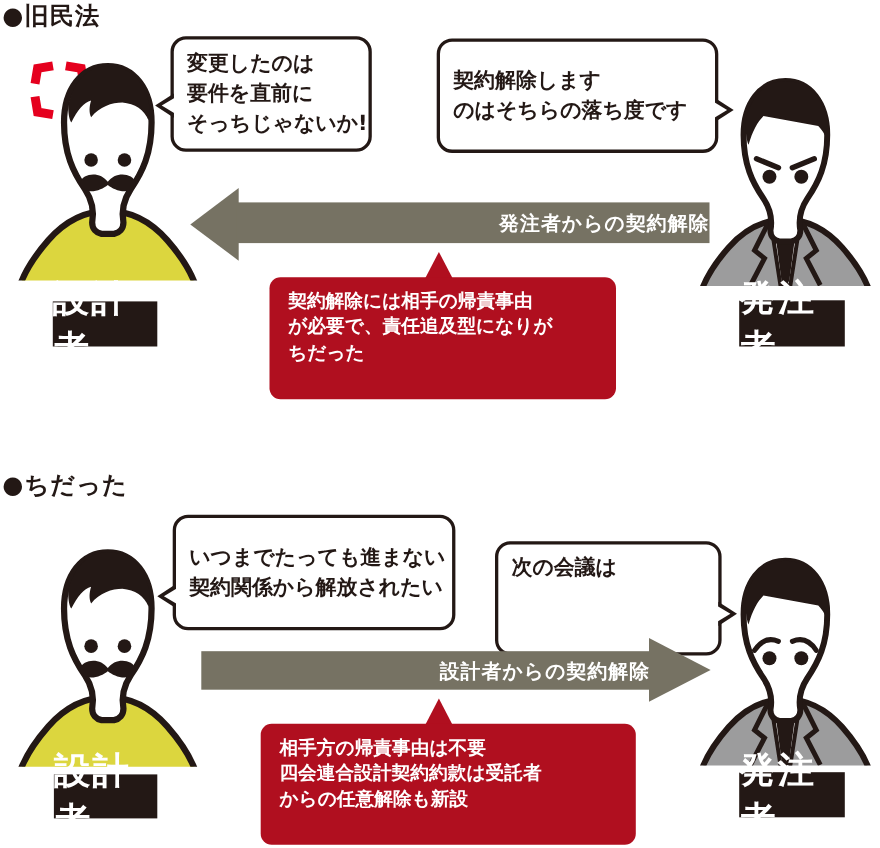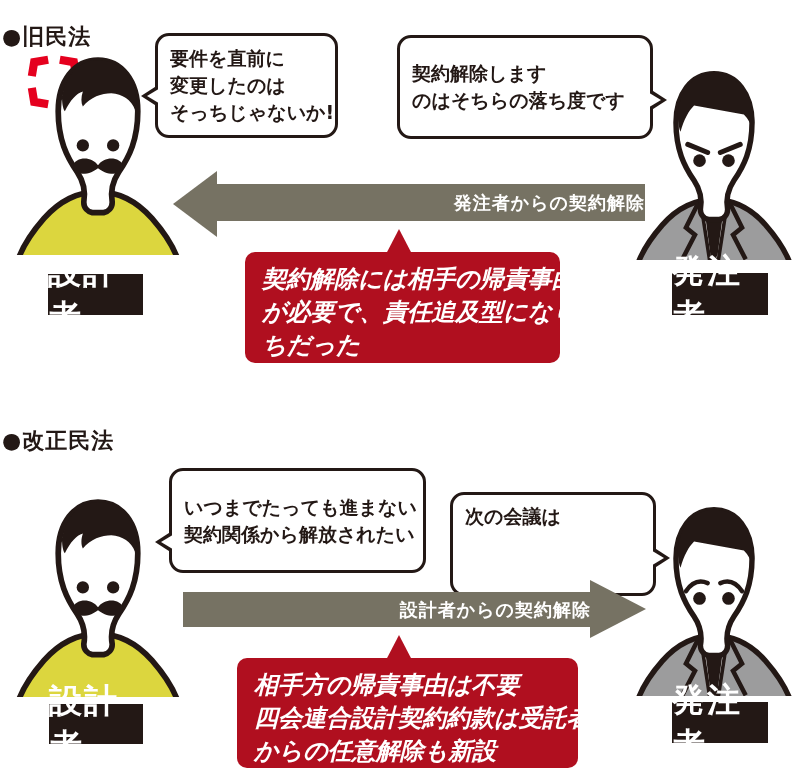--- a/index.html
+++ b/index.html
@@ -23,32 +23,32 @@
   .tail.out-l{left:-17px;border-top:11px solid transparent;border-bottom:11px solid transparent;border-right:17px solid var(--ink);}
   .tail.in-l{left:-11px;border-top:9px solid transparent;border-bottom:9px solid transparent;border-right:15px solid #fff;}
   .tail.out-r{right:-17px;border-top:11px solid transparent;border-bottom:11px solid transparent;border-left:17px solid var(--ink);}
   .tail.in-r{right:-11px;border-top:9px solid transparent;border-bottom:9px solid transparent;border-left:15px solid #fff;}
   .arrow-body{position:absolute;background:var(--arrow);display:flex;align-items:center;justify-content:flex-end;}
   .arrow-label{color:#fff;font-size:18px;font-weight:800;letter-spacing:1px;white-space:nowrap;}
   .arrow-head{position:absolute;width:0;height:0;}
   .head-left{border-top:33px solid transparent;border-bottom:33px solid transparent;border-right:44px solid var(--arrow);}
   .head-right{border-top:29px solid transparent;border-bottom:29px solid transparent;border-left:56px solid var(--arrow);}
   .callout{position:absolute;background:var(--red);border-radius:10px;box-sizing:border-box;
-           padding:11px 17px;color:#fff;font-size:24px;font-weight:800;line-height:1.38;font-style:italic;}
+           padding:11px 17px;color:#fff;font-size:17px;font-weight:800;line-height:1.38;}
   .callout .line{white-space:nowrap;}
   .callout-tri{position:absolute;width:0;height:0;border-left:14px solid transparent;border-right:14px solid transparent;border-bottom:27px solid var(--red);}
   .name-label{position:absolute;background:var(--ink);color:#fff;font-size:33px;font-weight:800;
               display:flex;align-items:center;justify-content:center;letter-spacing:2px;}
 </style>
 </head>
 <body>
 
 <div class="canvas">
 
-  <div class="title" style="top:22px;">●旧民法</div>
+  <div class="title" style="top:0;">●旧民法</div>
 
   <svg class="abs" style="left:26px;top:54px;" width="56" height="56" viewBox="0 0 48 48">
     <g fill="none" stroke="#e5001e" stroke-width="7" stroke-linejoin="miter">
       <path d="M5 19 L7 7 L19 5"></path>
       <path d="M29 5 L41 7 L43 19"></path>
       <path d="M43 29 L41 41 L29 43"></path>
       <path d="M19 43 L7 41 L5 29"></path>
     </g>
   </svg>
 
@@ -71,22 +71,22 @@
     <path d="M95 10 C 74 10 59 26 55 52 C 55 62 56 69 58 74 C 62 60 67 51 73 45 L 128 55 C 133 60 136 66 138 74 C 140 66 140 57 138 50 C 132 24 115 10 95 10 Z" fill="#231815"></path>
     <path d="M66 88 L88 97" stroke="#231815" stroke-width="5.5" stroke-linecap="round"></path>
     <path d="M102 97 L124 88" stroke="#231815" stroke-width="5.5" stroke-linecap="round"></path>
     <circle cx="79" cy="106" r="7" fill="#231815"></circle>
     <circle cx="111" cy="106" r="7" fill="#231815"></circle>
   </svg>
 
   <div class="bubble" style="left:155px;top:33px;width:183px;height:105px;">
     <i class="tail out-l" style="top:49px;"></i>
     <i class="tail in-l" style="top:51px;"></i>
+    <span class="line">変更したのは</span>
     <span class="line">要件を直前に</span>
-    <span class="line">変更したのは</span>
     <span class="line">そっちじゃないか!</span>
   </div>
 
   <div class="bubble" style="left:397px;top:35px;width:256px;height:104px;">
     <i class="tail out-r" style="top:51px;"></i>
     <i class="tail in-r" style="top:53px;"></i>
     <span class="line">契約解除します</span>
     <span class="line">のはそちらの落ち度です</span>
   </div>
 
@@ -98,21 +98,21 @@
   <div class="callout-tri" style="left:385px;top:229px;"></div>
   <div class="callout" style="left:245px;top:252px;width:315px;height:111px;">
     <span class="line">契約解除には相手の帰責事由</span>
     <span class="line">が必要で、責任追及型になりが</span>
     <span class="line">ちだった</span>
   </div>
 
   <div class="name-label" style="left:48px;top:274px;width:95px;height:41px;">設計者</div>
   <div class="name-label" style="left:672px;top:273px;width:96px;height:42px;">発注者</div>
 
-  <div class="title" style="top:426px;">●改正民法</div>
+  <div class="title" style="top:426px;">●ちだった</div>
 
   <svg class="abs" style="left:8px;top:492px;" width="180" height="205" viewBox="0 0 190 215">
     <path d="M95 149 C 72 149 54 159 38 177 C 24 193 13 211 9 226 L 9 234 L 181 234 L 181 226 C 177 211 166 193 152 177 C 136 159 118 149 95 149 Z" fill="#dcd63e" stroke="#231815" stroke-width="6"></path>
     <path d="M95 10 C 120 10 137 32 137 64 C 137 94 128 112 117 128 C 111 137 108 149 110 160 C 110 166 106 170 101 171 L 89 171 C 84 170 80 166 80 160 C 82 149 79 137 73 128 C 62 112 53 94 53 64 C 53 32 70 10 95 10 Z" fill="#ffffff" stroke="#231815" stroke-width="6"></path>
     <path d="M95 10 C 76 10 62 24 57 48 C 57 56 58 61 60 64 C 66 52 72 45 79 43 C 77 49 77 55 79 59 C 87 49 99 45 109 45 C 121 46 130 52 134 62 C 136 57 136 50 134 44 C 128 20 113 10 95 10 Z" fill="#231815"></path>
     <circle cx="79" cy="100" r="6.5" fill="#231815"></circle>
     <circle cx="111" cy="100" r="6.5" fill="#231815"></circle>
     <path d="M95 121 C 90 114 80 112 73 116 C 67 119 67 127 73 129 C 81 132 90 128 95 124 C 100 128 109 132 117 129 C 123 127 123 119 117 116 C 110 112 100 114 95 121 Z" fill="#231815"></path>
   </svg>
 
@@ -123,21 +123,21 @@
     <path d="M80 150 L90 215 L100 215 L110 150 L104 146 L95 156 L86 146 Z" fill="#ffffff" stroke="#231815" stroke-width="4"></path>
     <path d="M90 156 L100 156 L104 172 L99 210 L95 218 L91 210 L86 172 Z" fill="#231815"></path>
     <path d="M95 10 C 120 10 137 32 137 64 C 137 94 128 112 117 128 C 111 137 108 149 110 160 C 110 166 106 170 101 171 L 89 171 C 84 170 80 166 80 160 C 82 149 79 137 73 128 C 62 112 53 94 53 64 C 53 32 70 10 95 10 Z" fill="#ffffff" stroke="#231815" stroke-width="6"></path>
     <path d="M95 10 C 74 10 59 26 55 52 C 55 62 56 69 58 74 C 62 60 67 51 73 45 L 128 55 C 133 60 136 66 138 74 C 140 66 140 57 138 50 C 132 24 115 10 95 10 Z" fill="#231815"></path>
     <path d="M64 100 Q74 85 88 91" fill="none" stroke="#231815" stroke-width="5" stroke-linecap="round"></path>
     <path d="M102 91 Q116 85 126 100" fill="none" stroke="#231815" stroke-width="5" stroke-linecap="round"></path>
     <circle cx="79" cy="108" r="7" fill="#231815"></circle>
     <circle cx="111" cy="108" r="7" fill="#231815"></circle>
   </svg>
 
-  <div class="bubble" style="left:157px;top:468px;width:257px;height:105px;margin-left:12px;">
+  <div class="bubble" style="left:157px;top:468px;width:257px;height:105px;">
     <i class="tail out-l" style="top:60px;"></i>
     <i class="tail in-l" style="top:62px;"></i>
     <span class="line">いつまでたっても進まない</span>
     <span class="line">契約関係から解放されたい</span>
   </div>
 
   <div class="bubble" style="left:450px;top:492px;width:206px;height:104px;justify-content:space-between;">
     <i class="tail out-r" style="top:52px;"></i>
     <i class="tail in-r" style="top:54px;"></i>
     <span class="line">次の会議は</span>

